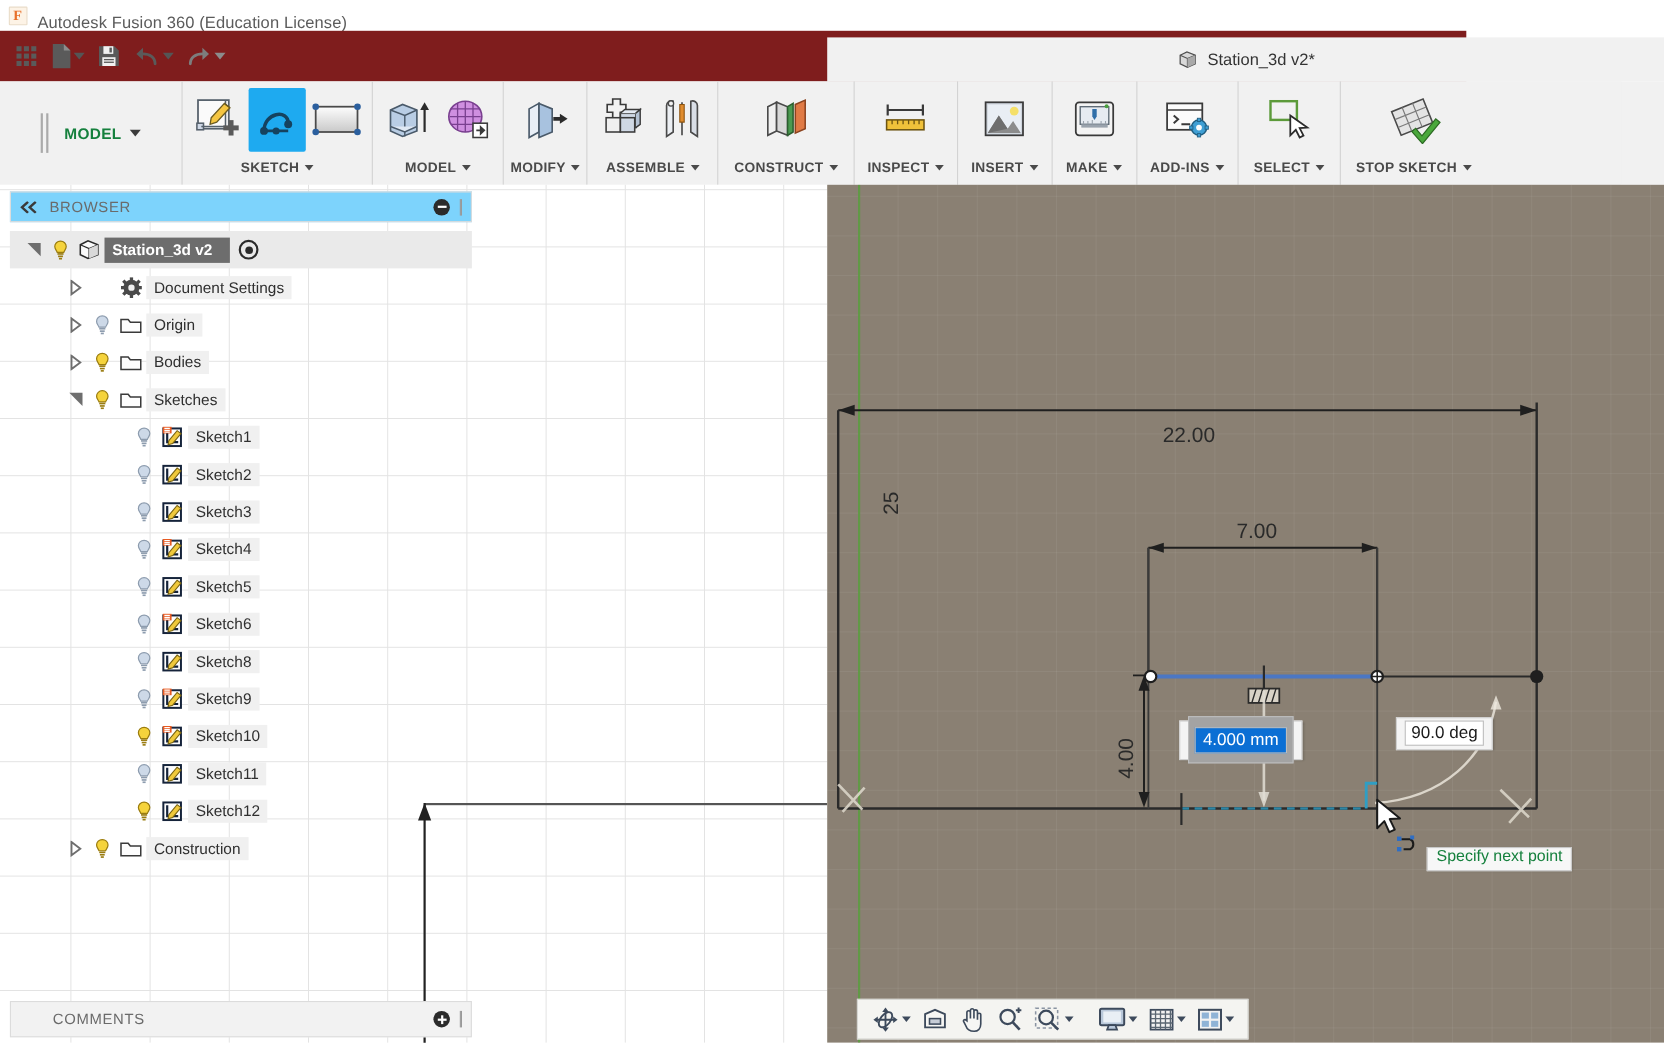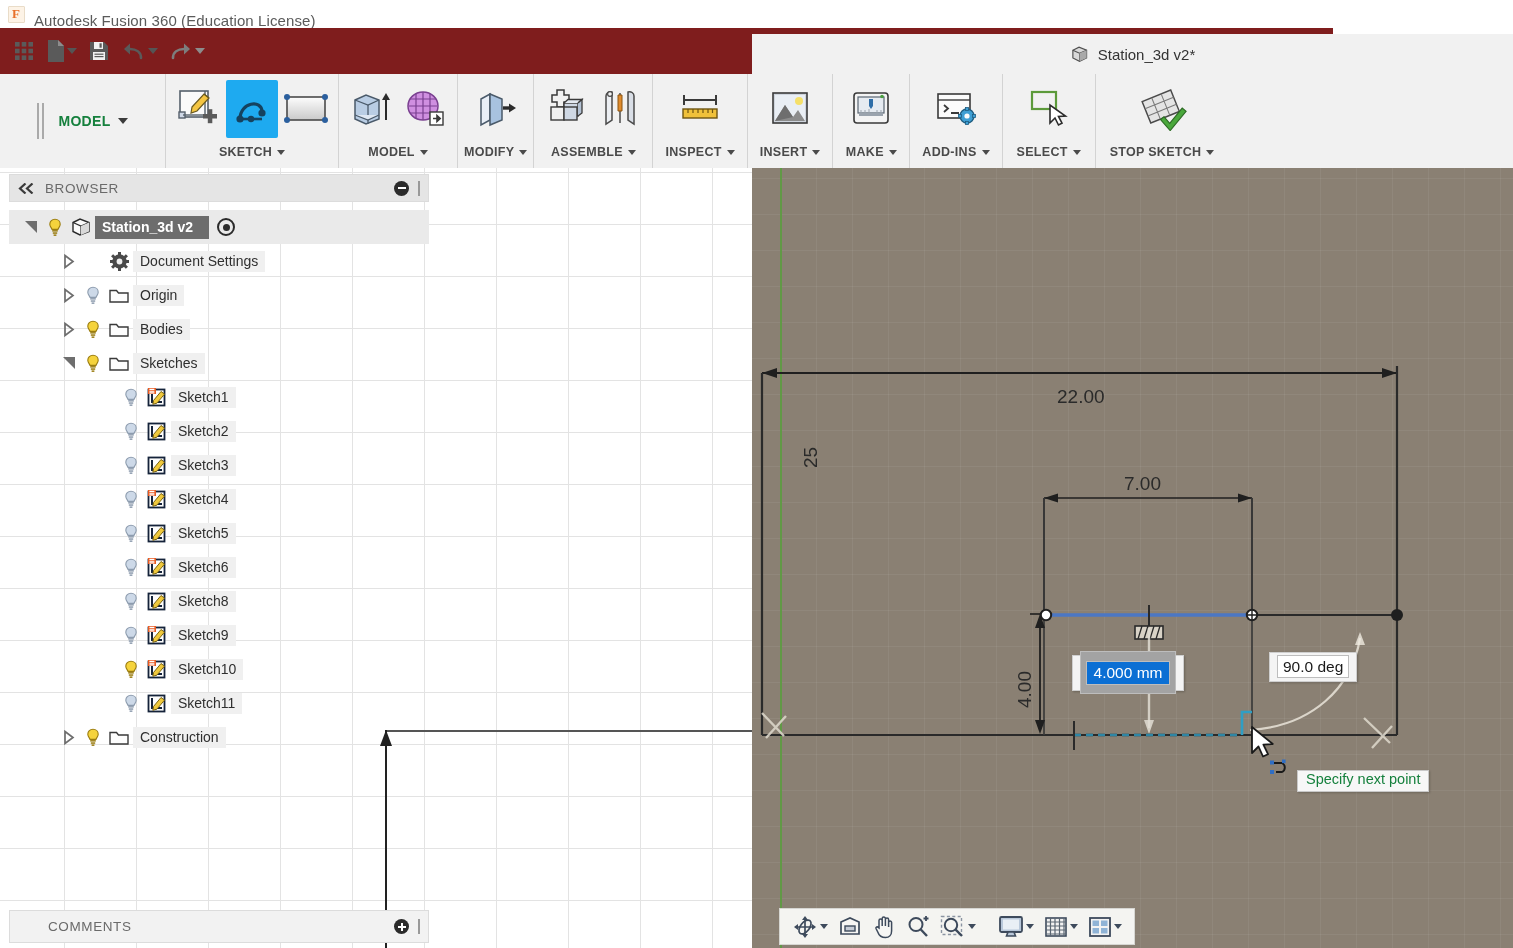--- a/index.html
+++ b/index.html
@@ -112,21 +112,21 @@
   }
   .leftbg-arrowhead {
     position: absolute; left: 380px; top: 562px; width: 0; height: 0;
     border-left: 6px solid transparent; border-right: 6px solid transparent;
     border-bottom: 16px solid #222;
   }
 
   
   .browser-header {
     position: absolute; left: 9px; top: 174px; width: 420px; height: 28px;
-    background: #e5e5e5; border: 1px solid #dcdcdc;
+    background: #7dd3fc; border: 1px solid #dcdcdc;
     display: flex; align-items: center; padding: 0 8px;
   }
   .collapse-ico { display: flex; gap: 1px; margin-right: 10px; cursor: pointer; }
   .browser-title { font-size: 13.5px; color: #6a6a6a; letter-spacing: .6px; flex: 1; }
   .minus-circle {
     width: 15px; height: 15px; border-radius: 50%; background: #2b2b2b;
     display: flex; align-items: center; justify-content: center; cursor: pointer;
   }
   .minus-circle::after { content: ""; width: 8px; height: 2px; background: #fff; }
   .grip-v { width: 2px; height: 15px; border-left: 1px solid #999;
@@ -423,20 +423,36 @@
               <circle cx="13" cy="7" r="2.4" fill="#f2f2f2" stroke="#4a4a4a" stroke-width="1.2"></circle>
             </svg>
           </div>
         </div>
         <div class="panel-label">
           <span>ASSEMBLE</span>
           <span class="caret-lbl"></span>
         </div>
       </div>
 
+      <div class="panel" style="padding:0 14px">
+        <div class="panel-icons">
+          <div class="tool-btn">
+            <svg width="48" height="44" viewBox="0 0 48 44">
+              <path d="M7 10l8-4v26l-8 4z" fill="#f0f0f0" stroke="#4a4a4a" stroke-width="1.5"></path>
+              <path d="M15 6l10 4v26l-10-4z" fill="#d8d8d8" stroke="#4a4a4a" stroke-width="1.5"></path>
+              <path d="M25 10l5-3v26l-5 3z" fill="#4a9a50" stroke="#2c5e30" stroke-width="1.4"></path>
+              <path d="M32 8l9-4v26l-9 4z" fill="#e07a45" stroke="#8c4420" stroke-width="1.4"></path>
+            </svg>
+          </div>
+        </div>
+        <div class="panel-label">
+          <span>CONSTRUCT</span>
+          <span class="caret-lbl"></span>
+        </div>
+      </div>
 
       <div class="panel" style="padding:0 12px">
         <div class="panel-icons">
           <div class="tool-btn">
             <svg width="48" height="44" viewBox="0 0 48 44">
               <path d="M8 13h32" stroke="#3a3a3a" stroke-width="2"></path>
               <path d="M8 8v10M40 8v10" stroke="#3a3a3a" stroke-width="2"></path>
               <rect x="7" y="22" width="34" height="9" fill="#f0c13a" stroke="#6e5512" stroke-width="1.4"></rect>
               <g stroke="#6e5512" stroke-width="1.2">
                 <path d="M12 22v4M17 22v4M22 22v4M27 22v4M32 22v4M36.5 22v4"></path>
@@ -912,20 +928,40 @@
         <span class="node-icon">
           <svg width="22" height="21" viewBox="0 0 22 21">
             <rect x="2.5" y="2.5" width="16" height="16" fill="#fdfdfd" stroke="#15233a" stroke-width="1.8"></rect>
             <path d="M6 5v10h10" fill="none" stroke="#15233a" stroke-width="2"></path>
             <path d="M7.5 13.5L15 4.5l3.5 2.6-7.5 9-4.2 1.2z" fill="#f0c93c" stroke="#7a6412" stroke-width="1"></path>
           </svg>
         </span>
         <span class="node-label">Sketch11</span>
       </div>
       <div class="tree-row">
+        <span style="width:86px;flex:none"></span>
+        <span class="twisty"></span>
+        <span class="bulb">
+          <svg width="16" height="19" viewBox="0 0 16 19">
+            <path d="M8 1.2c3 0 5.2 2.2 5.2 5 0 2.3-1.7 3.6-2.2 5.2H5C4.5 9.8 2.8 8.5 2.8 6.2c0-2.8 2.2-5 5.2-5z" fill="#f5d33c" stroke="#9a7c10" stroke-width="1.1"></path>
+            <rect x="5.2" y="12.1" width="5.6" height="1.5" fill="#9a7c10"></rect>
+            <rect x="5.8" y="14.3" width="4.4" height="1.5" fill="#9a7c10"></rect>
+            <rect x="6.6" y="16.4" width="2.8" height="1.5" fill="#9a7c10"></rect>
+          </svg>
+        </span>
+        <span class="node-icon">
+          <svg width="22" height="21" viewBox="0 0 22 21">
+            <rect x="2.5" y="2.5" width="16" height="16" fill="#fdfdfd" stroke="#15233a" stroke-width="1.8"></rect>
+            <path d="M6 5v10h10" fill="none" stroke="#15233a" stroke-width="2"></path>
+            <path d="M7.5 13.5L15 4.5l3.5 2.6-7.5 9-4.2 1.2z" fill="#f0c93c" stroke="#7a6412" stroke-width="1"></path>
+          </svg>
+        </span>
+        <span class="node-label">Sketch12</span>
+      </div>
+      <div class="tree-row">
         <span style="width:48px;flex:none"></span>
         <span class="twisty">
           <svg width="12" height="15" viewBox="0 0 12 15">
             <path d="M2 1.5l8 6-8 6z" fill="none" stroke="#6e6e6e" stroke-width="1.7"></path>
           </svg>
         </span>
         <span class="bulb">
           <svg width="16" height="19" viewBox="0 0 16 19">
             <path d="M8 1.2c3 0 5.2 2.2 5.2 5 0 2.3-1.7 3.6-2.2 5.2H5C4.5 9.8 2.8 8.5 2.8 6.2c0-2.8 2.2-5 5.2-5z" fill="#f5d33c" stroke="#9a7c10" stroke-width="1.1"></path>
             <rect x="5.2" y="12.1" width="5.6" height="1.5" fill="#9a7c10"></rect>

